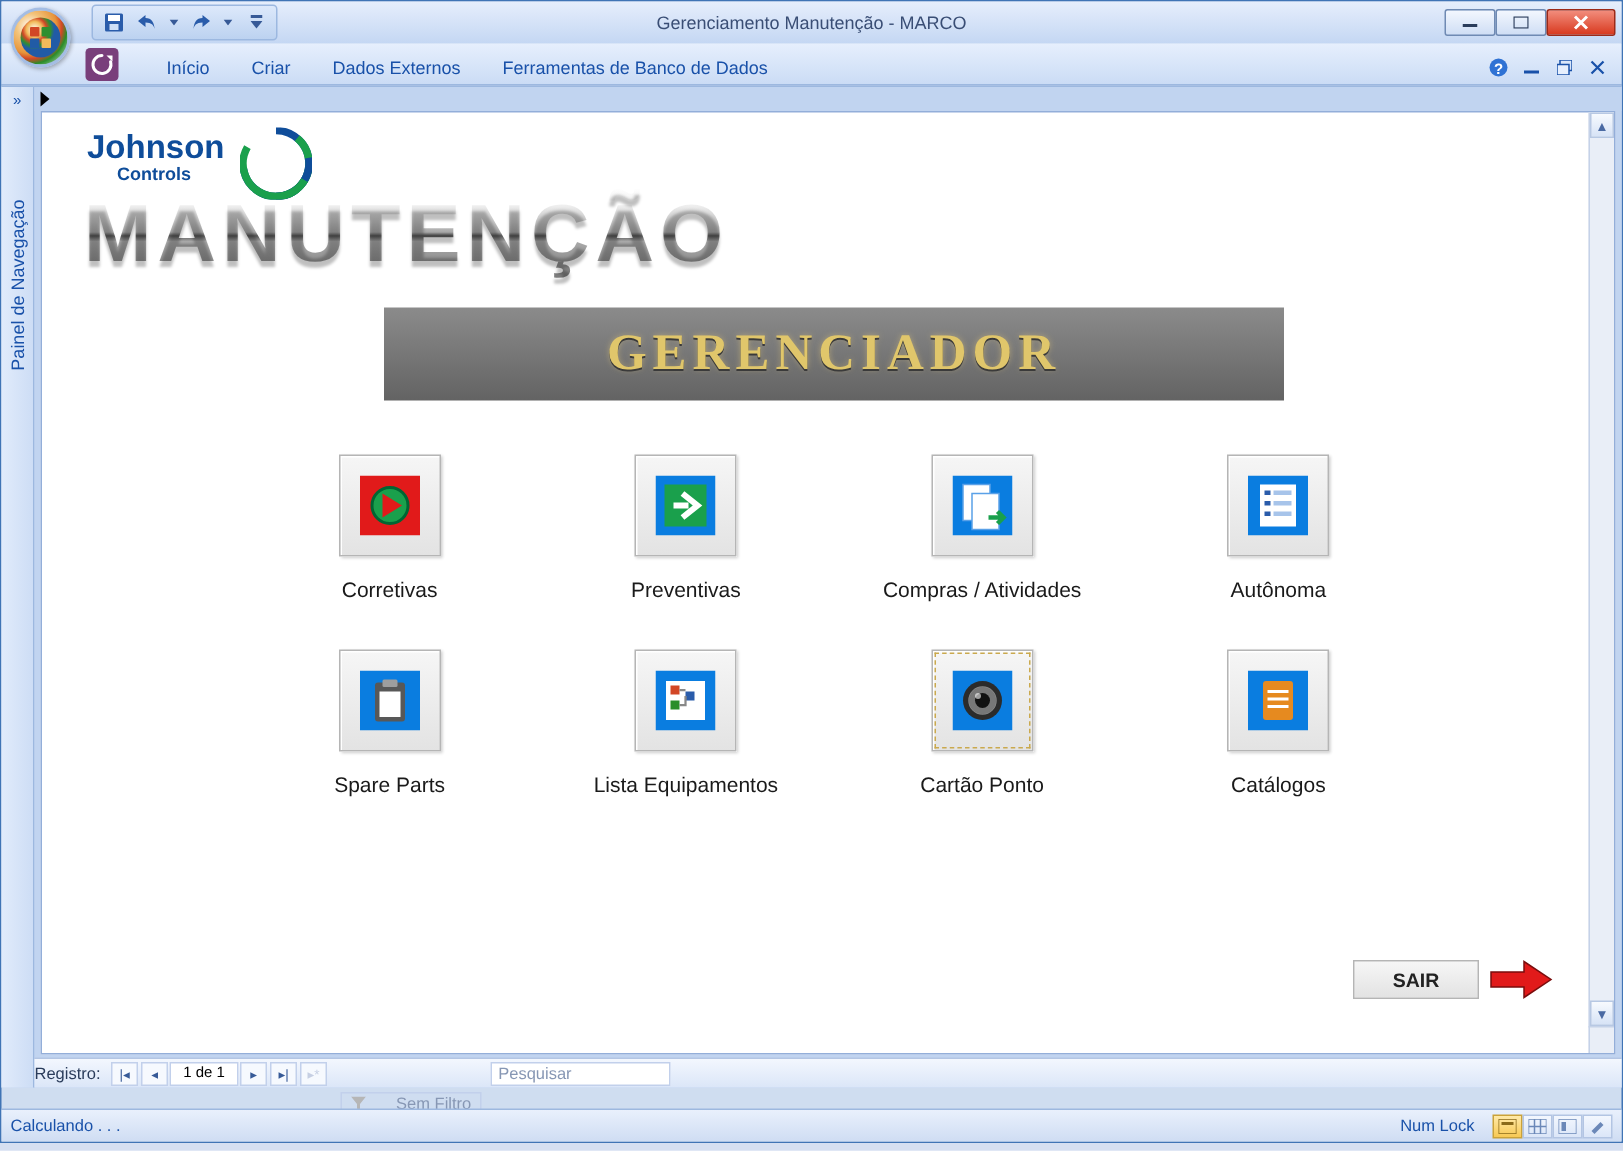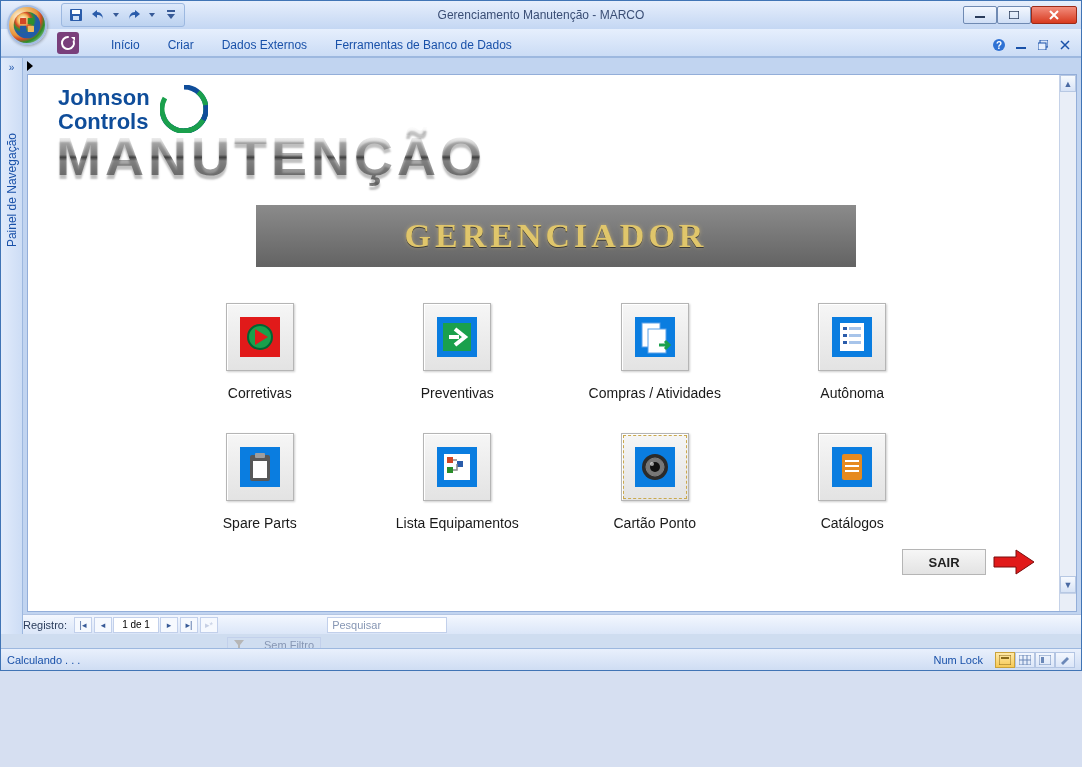--- a/index.html
+++ b/index.html
@@ -1,19 +1,19 @@
 <!DOCTYPE html>
 <html><head>
 <meta charset="utf-8">
 <style>
 * { margin:0; padding:0; box-sizing:border-box; font-family:"Segoe UI",Tahoma,Arial,sans-serif; }
 html,body { width:1082px; height:767px; overflow:hidden; background:#d6dff1; }
 
 
-.window { width:1082px; height:671px; border:1px solid #4074b5; display:flex; flex-direction:column; background:#cfddf0; }
+.window { width:1082px; height:762px; border:1px solid #4074b5; display:flex; flex-direction:column; background:#cfddf0; }
 .titlebar { height:28px; background:linear-gradient(#e6eefc,#c4d7f3); display:flex; align-items:center; padding:0 4px; position:relative; }
 .office-btn { width:40px; height:40px; border-radius:50%; background:radial-gradient(circle at 30% 30%,#fff 0%,#f3c37a 25%,#e7943a 50%,#d24726 60%,#2a8d2a 70%,#fff 100%); border:2px solid #a4bde4; box-shadow:1px 1px 3px rgba(0,0,0,.3); position:absolute; top:4px; left:6px; z-index:5; display:flex; align-items:center; justify-content:center; overflow:hidden; }
 .office-btn svg { width:28px; height:28px; }
 .qat { margin-left:56px; height:24px; background:linear-gradient(#dde9fb,#bcd2f0); border:1px solid #9cb8e0; border-radius:3px; display:flex; align-items:center; padding:0 8px 0 6px; gap:6px; }
 .qat .q-icon { width:16px; height:16px; display:flex; align-items:center; justify-content:center; }
 .titlebar .title-text { position:absolute; left:0; right:0; text-align:center; font-size:12px; color:#3a4e75; pointer-events:none; }
 .win-btns { margin-left:auto; display:flex; gap:0; }
 .win-btn { width:34px; height:18px; border:1px solid #6f8ab3; border-radius:2px; background:linear-gradient(#f3f7fe,#cfdef5); display:flex; align-items:center; justify-content:center; font-size:10px; color:#2a3c5b;}
 .win-btn.close { width:46px; background:linear-gradient(#f28d7d,#d83a1f); color:#fff; border-color:#9c2a18; }
 
@@ -38,21 +38,21 @@
 .form-body { position:absolute; inset:0; overflow:hidden; }
 .scrollbar-v { position:absolute; top:0; right:0; bottom:18px; width:17px; background:#e9eef7; border-left:1px solid #c5d2e8; }
 .scrollbar-v .arr { height:17px; background:linear-gradient(#f7fafe,#d7e3f6); border:1px solid #b7c8e3; display:flex; align-items:center; justify-content:center; font-size:9px; color:#4a6aa3; }
 .scrollbar-v .arr.bot { position:absolute; bottom:0; left:0; right:0; }
 .scrollbar-h-corner { position:absolute; right:0; bottom:0; width:17px; height:18px; background:#e9eef7; border-left:1px solid #c5d2e8; border-top:1px solid #c5d2e8;}
 
 
 .content { padding:10px 20px 10px 28px; width:100%; height:100%; }
 .logo-wrap { position:absolute; top:12px; left:30px; }
 .logo-wrap .jc { font-size:22px; font-weight:bold; color:#0f4d9a; line-height:1; }
-.logo-wrap .jc-sub { font-size:22px; font-weight:bold; color:#0f4d9a; }
+.logo-wrap .jc-sub { font-size:12px; font-weight:bold; color:#0f4d9a; margin-left:20px; }
 .logo-swirl { position:absolute; top:10px; left:132px; }
 
 .big-title { text-align:left; margin-top:40px; font-size:54px; font-weight:800; letter-spacing:4px;
   background:linear-gradient(180deg,#fff 0%,#eee 20%,#aaa 48%,#555 52%,#aaa 58%,#777 100%);
   -webkit-background-clip:text; background-clip:text; color:transparent;
   font-family:"Franklin Gothic Heavy","Arial Black",sans-serif;
   text-shadow:0 4px 2px rgba(0,0,0,.25);
 }
 .sub-bar { width:600px; margin:18px auto 0; height:62px; background:linear-gradient(#8b8b8b,#636363); display:flex; align-items:center; justify-content:center; }
 .sub-bar span { font-family:"Trajan Pro","Times New Roman",serif; font-size:34px; letter-spacing:4px; color:#e0c66b;

